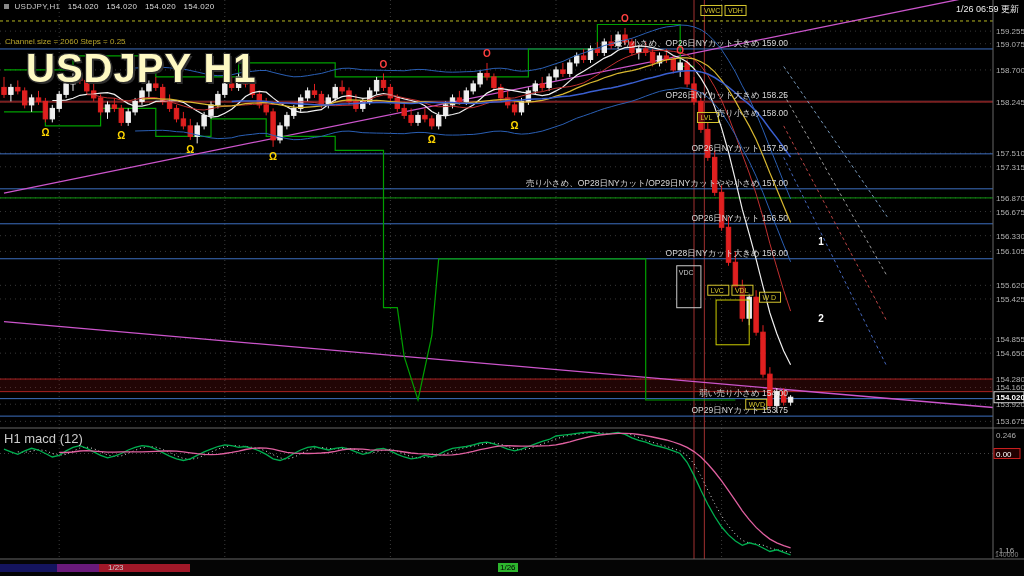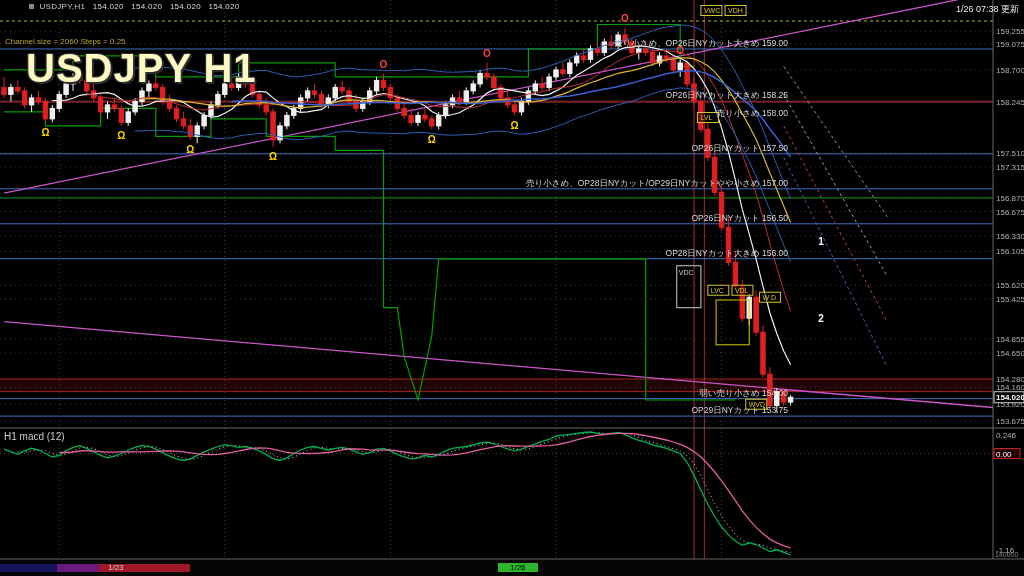--- a/index.html
+++ b/index.html
@@ -1,31 +1,31 @@
 <!DOCTYPE html>
 <html><head>
 <meta charset="utf-8">
 <style>
   html,body{margin:0;padding:0;background:#000;}
   .screen{position:relative;width:1024px;height:576px;background:#000;overflow:hidden;
           font-family:"Liberation Sans",sans-serif;}
   svg{position:absolute;top:0;left:0;}
   .overlay{position:absolute;z-index:5;pointer-events:none;}
-  .symbol-line{top:2px;left:4px;font-size:8px;color:#cccccc;letter-spacing:0.3px;margin-left:25px;}
+  .symbol-line{top:2px;left:4px;font-size:8px;color:#cccccc;letter-spacing:0.3px;}
   .symbol-line .win-icon{display:inline-block;width:5px;height:5px;background:#888;margin-right:3px;}
   .symbol-line span.v{margin-left:5px;color:#dddddd;}
   .channel-info{top:37px;left:5px;font-size:8px;color:#b8a52a;}
   .watermark{top:46px;left:26px;font-size:40px;font-weight:bold;color:#fef9c3;letter-spacing:1px;
              text-shadow:2px 2px 0 #2e2e2e,-1px -1px 0 #2e2e2e,1px -1px 0 #2e2e2e,-1px 1px 0 #2e2e2e;}
   .update-time{top:3px;right:5px;font-size:9px;color:#eeeeee;}
-  .macd-label{top:431px;left:4px;font-size:10px;color:#cccccc;}
+  .macd-label{top:431px;left:4px;font-size:13px;color:#cccccc;}
   .timeline{position:absolute;top:560px;left:0;width:1024px;height:16px;background:#050505;}
   .tl-seg{position:absolute;top:4px;height:8px;}
   .tl-label{position:absolute;top:3px;font-size:8px;color:#cccccc;white-space:nowrap;}
-  .tl-label.chip{background:#2db52d;color:#000;padding:0 12px;}
+  .tl-label.chip{background:#2db52d;color:#000;padding:0 2px;}
 </style>
 </head>
 <body>
 
 <div class="screen">
 
   <svg id="chart" width="1024" height="560">
       <defs>
         <clipPath id="plot">
           <rect x="0" y="0" width="993" height="560"></rect>
@@ -403,21 +403,21 @@
     <span class="win-icon"></span>
     <span>USDJPY,H1</span>
     <span class="v">154.020</span>
     <span class="v">154.020</span>
     <span class="v">154.020</span>
     <span class="v">154.020</span>
   </div>
 
   <div class="overlay channel-info">Channel size = 2060 Steps = 0.25</div>
   <div class="overlay watermark">USDJPY H1</div>
-  <div class="overlay update-time">1/26 07:38 更新</div>
+  <div class="overlay update-time">1/26 06:59 更新</div>
   <div class="overlay macd-label">H1 macd (12)</div>
 
   <div class="timeline" id="timeline">
       <div class="tl-seg" style="left: 0px; width: 57px; background: rgb(20, 20, 94);"></div>
       <div class="tl-seg" style="left: 57px; width: 42px; background: rgb(106, 26, 122);"></div>
       <div class="tl-seg" style="left: 99px; width: 91px; background: rgb(160, 24, 40);"></div>
       <div class="tl-label" style="left: 108px;">1/23</div>
       <div class="tl-label chip" style="left: 498px;">1/26</div>
     </div>
 

